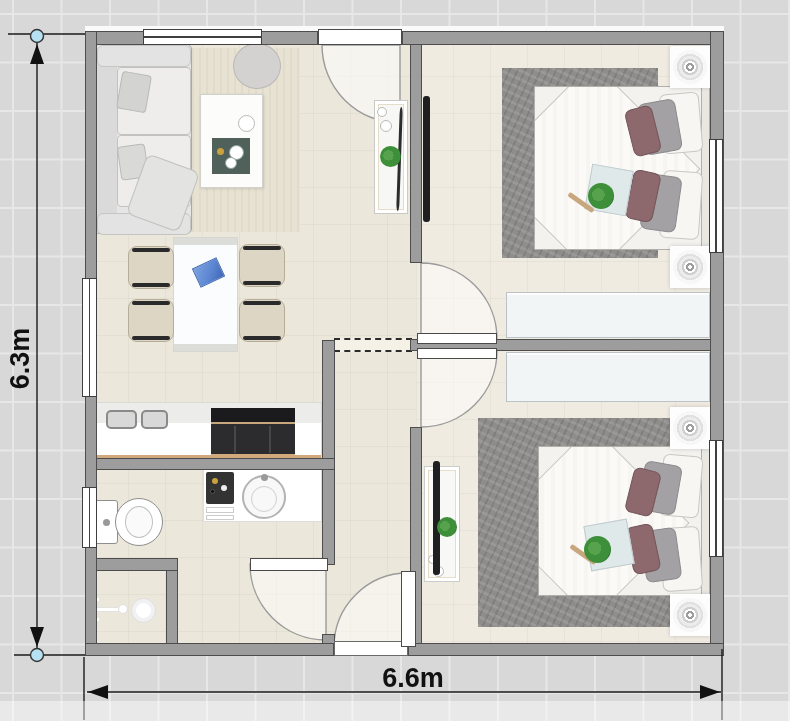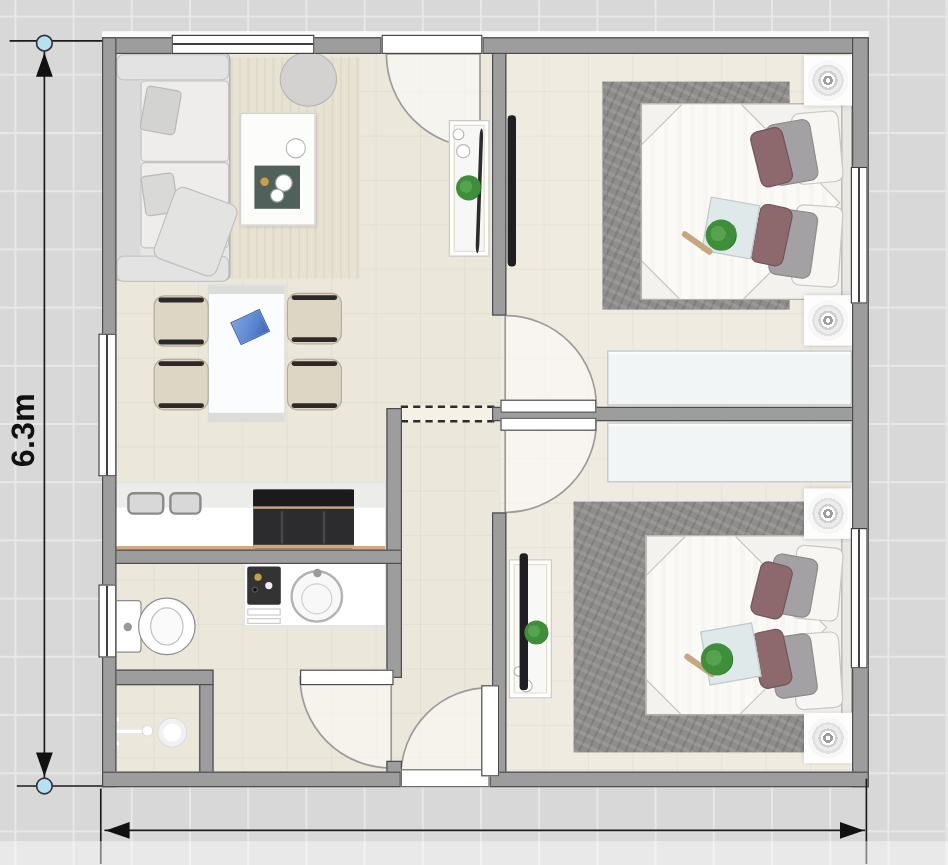--- a/index.html
+++ b/index.html
@@ -257,15 +257,16 @@
     <polygon points="37,647 30,627 44,627" fill="#111"></polygon>
     <circle cx="37" cy="36" r="6.5" fill="#b5e1f2" stroke="#333" stroke-width="1.4"></circle>
     <circle cx="37" cy="655" r="6.5" fill="#b5e1f2" stroke="#333" stroke-width="1.4"></circle>
     <line x1="84" y1="657" x2="84" y2="720" stroke="#1b1b1b" stroke-width="1.4"></line>
     <line x1="722" y1="649" x2="722" y2="720" stroke="#1b1b1b" stroke-width="1.4"></line>
     <line x1="87" y1="692" x2="721" y2="692" stroke="#1b1b1b" stroke-width="1.4"></line>
     <polygon points="88,692 108,685 108,699" fill="#111"></polygon>
     <polygon points="720,692 700,685 700,699" fill="#111"></polygon>
   </svg>
   <div class="dim-label" style="left:-13px;top:343px;width:66px;text-align:center;transform:rotate(-90deg);">6.3m</div>
+  <div class="dim-label" style="left:373px;top:663px;width:80px;text-align:center;">6.6m</div>
 
   <div class="abs" style="left:0;top:701px;width:790px;height:20px;background:rgba(255,255,255,0.45);"></div>
 </div>
 
 </body></html>

